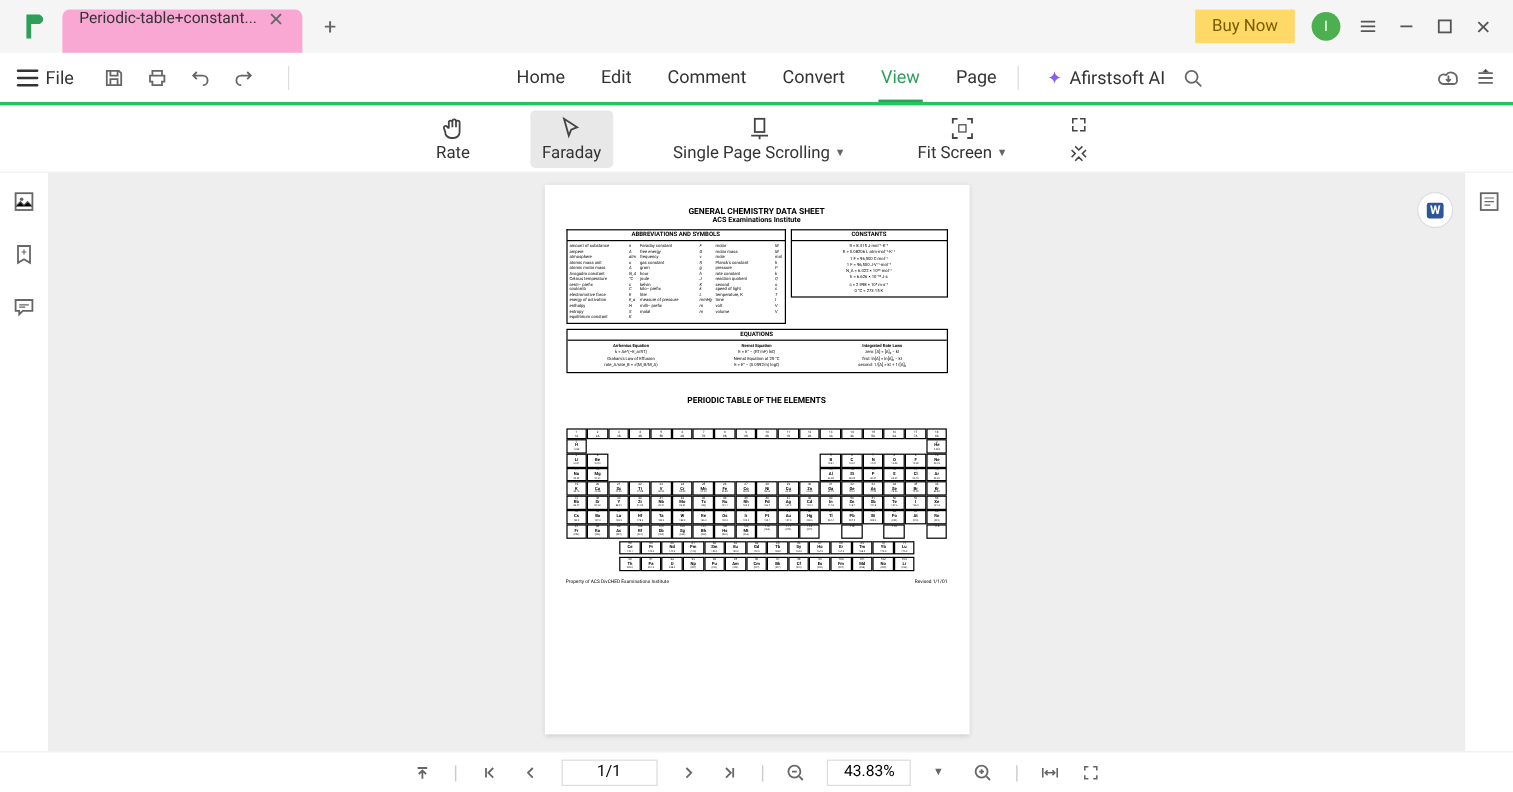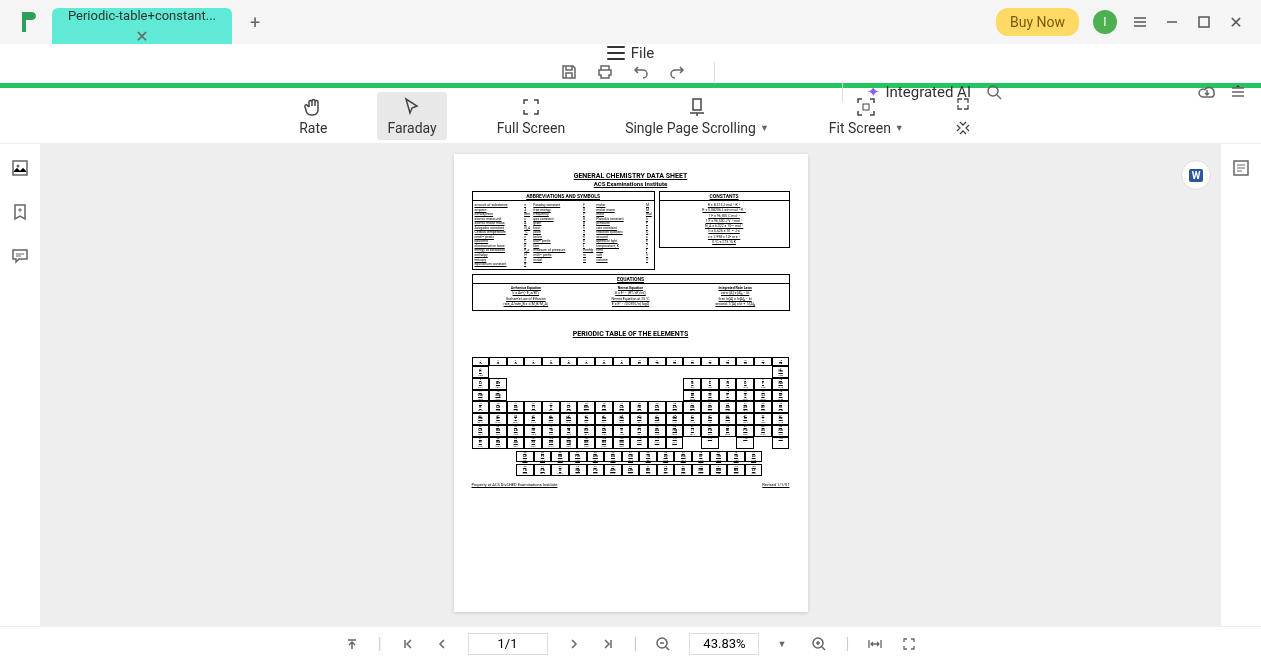--- a/index.html
+++ b/index.html
@@ -2,31 +2,31 @@
 <html><head>
 <meta charset="utf-8">
 <style>
 * { margin:0; padding:0; box-sizing:border-box; font-family:-apple-system,BlinkMacSystemFont,"Segoe UI",Roboto,sans-serif; }
 body { width:1261px; height:660px; background:#f5f5f5; overflow:hidden; position:relative; }
 
 
 .titlebar { height:44px; background:#f5f5f5; display:flex; align-items:center; padding:0 8px; }
 .logo { width:28px; height:28px; margin:0 8px; display:flex; align-items:center; justify-content:center; }
 .logo svg { width:24px; height:24px; }
-.tab { height:36px; background:#5eead4; border-radius:6px 6px 0 0; display:flex; align-items:center; padding:0 14px; min-width:180px; gap:8px; margin-top:8px;flex-direction:column; }
+.tab { height:36px; background:#f9a8d4; border-radius:6px 6px 0 0; display:flex; align-items:flex-start; padding:0 14px; min-width:180px; gap:8px; margin-top:8px; }
 .tab-title { font-size:13px; color:#333; white-space:nowrap; overflow:hidden; text-overflow:ellipsis; flex:1; }
 .tab-close { width:16px; height:16px; display:flex; align-items:center; justify-content:center; cursor:pointer; color:#666; }
 .tab-add { width:30px; height:30px; display:flex; align-items:center; justify-content:center; margin-left:8px; cursor:pointer; color:#666; font-size:18px; }
 .titlebar-right { margin-left:auto; display:flex; align-items:center; gap:14px; padding-right:8px; }
-.buy-now { background:#ffd966; color:#7a5c00; padding:6px 14px; border-radius:12px; font-size:14px; cursor:pointer; }
+.buy-now { background:#ffd966; color:#7a5c00; padding:6px 14px; border-radius:0; font-size:14px; cursor:pointer; }
 .avatar { width:24px; height:24px; border-radius:50%; background:#4caf50; color:#fff; display:flex; align-items:center; justify-content:center; font-size:12px; }
 .win-icon { width:18px; height:18px; display:flex; align-items:center; justify-content:center; color:#555; cursor:pointer; }
 
 
-.menubar { height:44px; background:#fff; display:flex; align-items:center; padding:0 14px; border-bottom:5px solid #22c55e;flex-direction:column; }
+.menubar { height:44px; background:#fff; display:flex; align-items:center; padding:0 14px; border-bottom:3px solid #22c55e; }
 .file-menu { display:flex; align-items:center; gap:6px; cursor:pointer; color:#333; font-size:15px; }
 .hamburger { width:18px; height:14px; display:flex; flex-direction:column; justify-content:space-between; }
 .hamburger span { height:2px; background:#333; border-radius:1px; }
 .toolbar-icons { display:flex; gap:18px; margin-left:24px; align-items:center; }
 .toolbar-icon { width:18px; height:18px; color:#666; cursor:pointer; }
 .divider { width:1px; height:20px; background:#ddd; margin:0 10px; }
 .main-tabs { display:flex; gap:26px; margin-left:auto; margin-right:auto; position:absolute; left:50%; transform:translateX(-50%); }
 .main-tab { font-size:15px; color:#333; cursor:pointer; padding:10px 2px; }
 .main-tab.active { color:#2e9e5b; border-bottom:2px solid #2e9e5b; }
 .menubar-right { margin-left:auto; display:flex; align-items:center; gap:14px; }
@@ -39,21 +39,21 @@
 .ribbon-item.selected { background:#e8e8e8; }
 .ribbon-icon { width:22px; height:22px; color:#444; display:flex; align-items:center; justify-content:center; }
 .ribbon-label { font-size:14px; color:#333; display:flex; align-items:center; gap:4px; }
 .caret { font-size:9px; color:#666; }
 .ribbon-stack { display:flex; flex-direction:column; gap:6px; }
 
 
 .content { position:absolute; top:144px; bottom:34px; left:0; right:0; background:#eee; display:flex; }
 .left-rail { width:40px; background:#fff; display:flex; flex-direction:column; align-items:center; padding-top:14px; gap:24px; }
 .rail-icon { width:20px; height:20px; color:#666; cursor:pointer; }
-.page-area { flex:1; display:flex; justify-content:center; align-items:flex-start; padding:10px 1px; overflow:auto;text-decoration:underline; }
+.page-area { flex:1; display:flex; justify-content:center; align-items:flex-start; padding:10px 1px; overflow:auto; }
 .page { width:354px; height:458px; background:#fff; box-shadow:0 1px 4px rgba(0,0,0,0.15); padding:14px 18px; font-family:"Times New Roman",serif; font-size:5px; color:#000; position:relative; }
 .right-rail { width:40px; background:#fff; display:flex; flex-direction:column; align-items:center; padding-top:14px; }
 .word-badge { position:absolute; right:50px; top:160px; width:30px; height:30px; border-radius:50%; background:#fff; border:1px solid #ddd; display:flex; align-items:center; justify-content:center; cursor:pointer; }
 .word-badge span { background:#2b579a; color:#fff; font-size:10px; font-weight:bold; padding:1px 3px; border-radius:2px; }
 
 
 .doc-title { text-align:center; font-weight:bold; font-size:7px; margin:4px 0 0; }
 .doc-sub { text-align:center; font-weight:bold; font-size:6px; margin-bottom:4px; }
 .section-head { text-align:center; font-weight:bold; font-size:5px; border:1px solid #000; border-bottom:none; padding:1px; }
 .tables-row { display:flex; gap:4px; margin-bottom:4px; }
@@ -135,25 +135,33 @@
           <path fill="none" stroke="#666" stroke-width="1.5" d="M5 7V3h8v4 M3 7h12v5h-2v3H5v-3H3V7z"></path>
         </svg></div>
     <div class="toolbar-icon"><svg width="18" height="18" viewBox="0 0 18 18">
           <path fill="none" stroke="#666" stroke-width="1.5" d="M6 4L3 7l3 3 M3 7h8a4 4 0 0 1 0 8"></path>
         </svg></div>
     <div class="toolbar-icon"><svg width="18" height="18" viewBox="0 0 18 18">
           <path fill="none" stroke="#666" stroke-width="1.5" d="M12 4l3 3-3 3 M15 7H7a4 4 0 0 0 0 8"></path>
         </svg></div>
     <div class="divider"></div>
   </div>
+  <div class="main-tabs" id="main-tabs">
+      <div class="main-tab">Home</div>
+      <div class="main-tab">Edit</div>
+      <div class="main-tab">Comment</div>
+      <div class="main-tab">Convert</div>
+      <div class="main-tab active">View</div>
+      <div class="main-tab">Page</div>
+    </div>
   <div class="menubar-right">
     <div class="divider"></div>
     <div class="ai-label">
       <span class="sparkle">✦</span>
-      <span>Integrated AI</span>
+      <span>Afirstsoft AI</span>
     </div>
     <div class="toolbar-icon"><svg width="18" height="18" viewBox="0 0 18 18">
           <circle cx="8" cy="8" r="5" fill="none" stroke="#666" stroke-width="1.5"></circle>
           <path stroke="#666" stroke-width="1.5" d="M12 12l4 4"></path>
         </svg></div>
     <div class="toolbar-icon" style="margin-left:180px"><svg width="20" height="20" viewBox="0 0 20 20">
           <path fill="none" stroke="#666" stroke-width="1.5" d="M6 14a4 4 0 1 1 2-7.5A5 5 0 0 1 17 10a3 3 0 0 1-2 4H6z M10 7v5m-2-2l2 2 2-2"></path>
         </svg></div>
     <div class="toolbar-icon"><svg width="18" height="18" viewBox="0 0 18 18">
           <path stroke="#666" stroke-width="1.5" d="M3 5h12M3 9h12M3 13h12" fill="none"></path>
@@ -171,28 +179,20 @@
       </div>
     <span class="ribbon-label">Rate</span>
   </div>
   <div class="ribbon-item selected">
     <div class="ribbon-icon">
         <svg width="22" height="22" viewBox="0 0 22 22">
           <path fill="none" stroke="#444" stroke-width="1.5" d="M5 3l4 14 2-5 5-2L5 3z"></path>
         </svg>
       </div>
     <span class="ribbon-label">Faraday</span>
-  </div>
-  <div class="ribbon-item">
-    <div class="ribbon-icon">
-        <svg width="22" height="22" viewBox="0 0 22 22">
-          <path fill="none" stroke="#444" stroke-width="1.5" d="M4 8V4h4 M18 8V4h-4 M4 14v4h4 M18 14v4h-4"></path>
-        </svg>
-      </div>
-    <span class="ribbon-label">Full Screen</span>
   </div>
   <div class="ribbon-item">
     <div class="ribbon-icon">
         <svg width="22" height="22" viewBox="0 0 22 22">
           <rect x="7" y="3" width="8" height="11" fill="none" stroke="#444" stroke-width="1.5"></rect>
           <path stroke="#444" stroke-width="1.5" d="M4 17h14 M11 17v3"></path>
         </svg>
       </div>
     <span class="ribbon-label">
         <span>Single Page Scrolling</span> 

